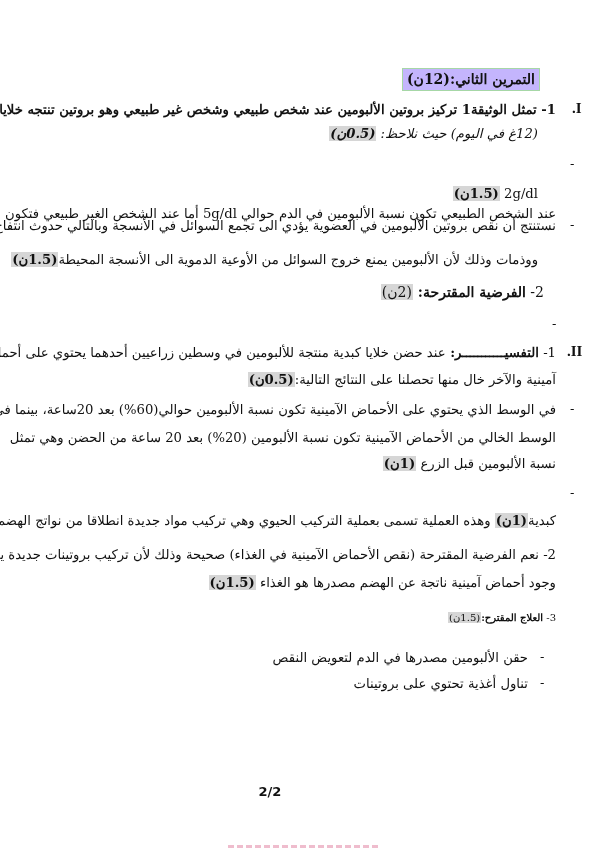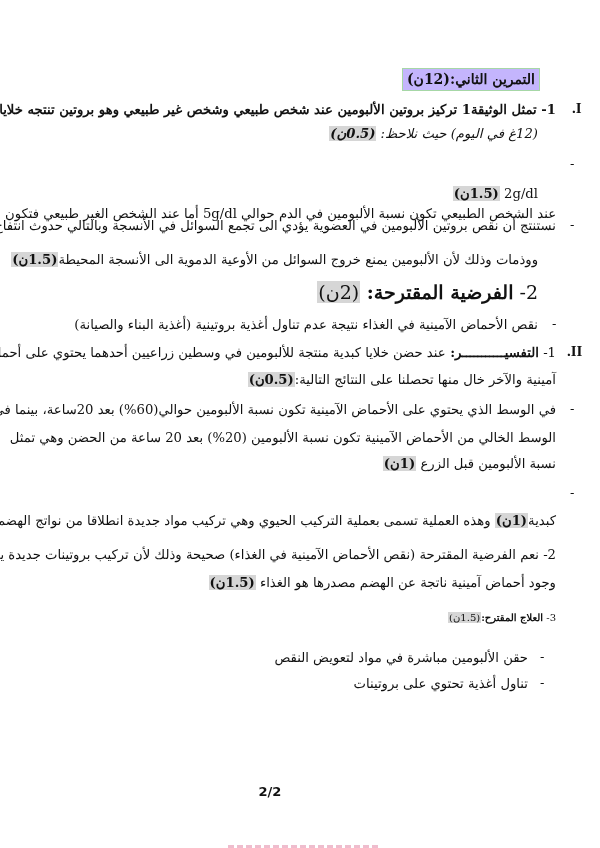--- a/index.html
+++ b/index.html
@@ -43,25 +43,24 @@
   <div class="line" style="right:62px;top:184px;">
     <span>2g/dl </span><span class="mark">(1.5ن)</span>
   </div>
 
   <div class="dash" style="left:570px;top:217px;">-</div>
   <div class="line" style="right:44px;top:216px;">نستنتج أن نقص بروتين الألبومين في العضوية يؤدي الى تجمع السوائل في الأنسجة وبالتالي حدوث انتفاخ</div>
   <div class="line" style="right:62px;top:250px;">
     <span>ووذمات وذلك لأن الألبومين يمنع خروج السوائل من الأوعية الدموية الى الأنسجة المحيطة</span><span class="mark">(1.5ن)</span>
   </div>
 
-  <div class="line" style="right:62px;top:282px;font-size:19px;">
+  <div class="line" style="right:56px;top:282px;font-size:14px;">
     <span>2- </span><span class="b">الفرضية المقترحة: </span><span class="mark-n">(2ن)</span>
   </div>
   <div class="dash" style="left:552px;top:316px;">-</div>
-  <div class="line" style="right:62px;top:315px;">نقص الأحماض الآمينية في الغذاء نتيجة عدم تناول أغذية بروتينية (أغذية البناء والصيانة)</div>
 
   <div class="roman" style="left:567px;top:343px;">.II</div>
   <div class="line" style="right:44px;top:343px;">
     <span>1- </span><span class="b">التفسيـــــــــــر: </span><span>عند حضن خلايا كبدية منتجة للألبومين في وسطين زراعيين أحدهما يحتوي على أحماض</span>
   </div>
   <div class="line" style="right:44px;top:370px;text-align:right;">
     <span>آمينية والآخر خال منها تحصلنا على النتائج التالية:</span><span class="mark">(0.5ن)</span>
   </div>
 
   <div class="dash" style="left:570px;top:401px;">-</div>
@@ -78,21 +77,21 @@
 
   <div class="line" style="right:44px;top:545px;">2- نعم الفرضية المقترحة (نقص الأحماض الآمينية في الغذاء) صحيحة وذلك لأن تركيب بروتينات جديدة يتطلب</div>
   <div class="line" style="right:44px;top:573px;text-align:right;">
     <span>وجود أحماض آمينية ناتجة عن الهضم مصدرها هو الغذاء </span><span class="mark">(1.5ن)</span>
   </div>
 
   <div class="line" style="right:44px;top:608px;font-size:10px;">
     <span>3- </span><span class="b">العلاج المقترح:</span><span class="mark-n">(1.5ن)</span>
   </div>
   <div class="dash" style="left:540px;top:649px;">-</div>
-  <div class="line" style="right:72px;top:648px;">حقن الألبومين مباشرة في مواد لتعويض النقص</div>
+  <div class="line" style="right:72px;top:648px;">حقن الألبومين مصدرها في الدم لتعويض النقص</div>
   <div class="dash" style="left:540px;top:675px;">-</div>
   <div class="line" style="right:72px;top:674px;">تناول أغذية تحتوي على بروتينات</div>
 
   <div class="pagenum">2/2</div>
   <div class="wm">
       <span></span>
     </div>
 </div>
 
 </body></html>

